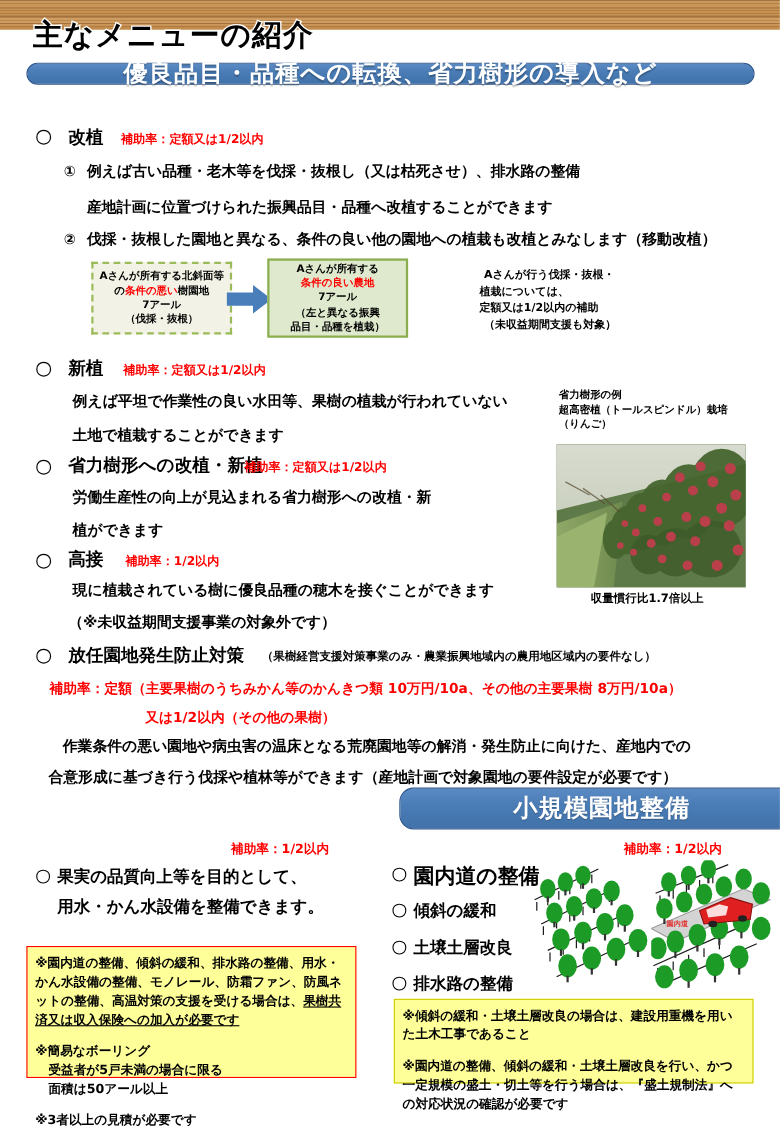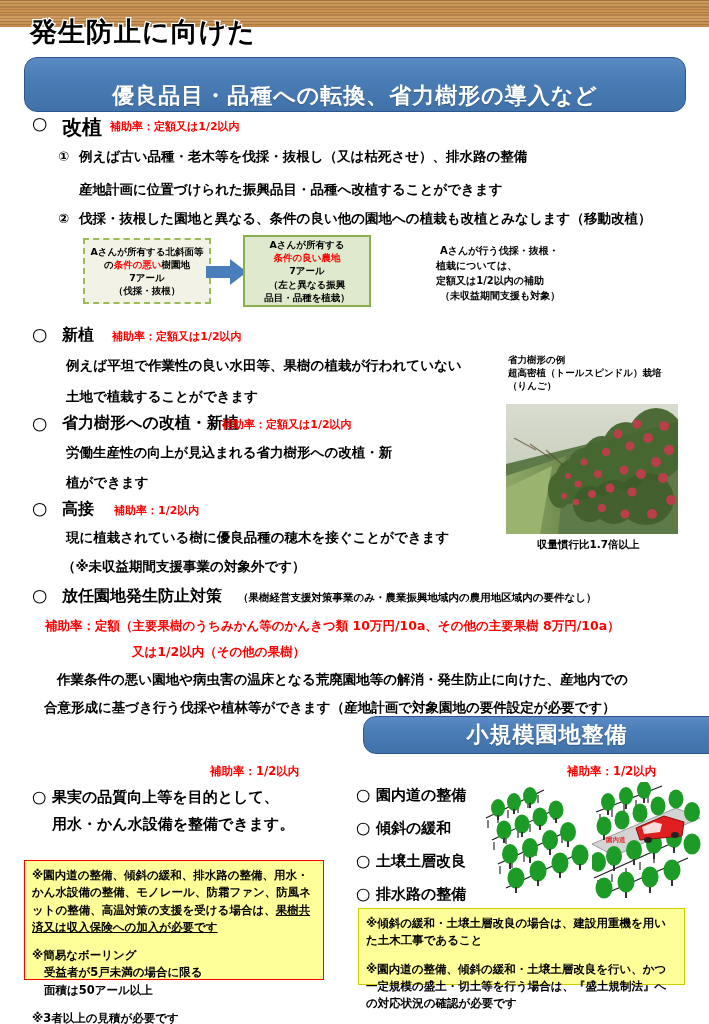--- a/index.html
+++ b/index.html
@@ -41,21 +41,21 @@
     border:1.5px solid #2f5party;
     border:1.5px solid #2f568c;
     border-radius:13px;
     box-sizing:border-box;
     color:#ffffff;
     font-weight:bold;
     text-align:center;
     display:flex;align-items:center;justify-content:center;
     text-shadow:0 1px 1px rgba(0,0,0,.25);
   }
-  #banner-main{left:24px;top:57px;width:662px;height:55px;font-size:22px;letter-spacing:1px;align-items:flex-end;}
+  #banner-main{left:24px;top:57px;width:662px;height:20px;font-size:22px;letter-spacing:1px;}
   #banner-water{left:24px;top:716px;width:303px;height:38px;font-size:22px;letter-spacing:1px;}
   #banner-small{left:363px;top:716px;width:368px;height:38px;font-size:22px;letter-spacing:1px;}
 
   
   .t{position:absolute;white-space:nowrap;line-height:1;}
   .b{font-weight:bold;}
   .red{color:#ff0000;}
   .u{text-decoration:underline;}
 
   
@@ -84,28 +84,28 @@
 
   
   .ill{position:absolute;}
 </style>
 </head>
 <body>
 
 <div class="page">
 
   <div class="wood"></div>
-  <div class="page-title">発生防止に向けた</div>
+  <div class="page-title">主なメニューの紹介</div>
 
   <div class="banner" id="banner-main">
     <span>優良品目・品種への転換、省力樹形の導入など</span>
   </div>
 
   <div class="t b" style="left:32px;top:118px;font-size:15px;">〇</div>
-  <div class="t b" style="left:62px;top:117px;font-size:20px;">改植</div>
+  <div class="t b" style="left:62px;top:117px;font-size:16px;">改植</div>
   <div class="t b red" style="left:110px;top:121px;font-size:11px;">補助率：定額又は1/2以内</div>
 
   <div class="t b" style="left:58px;top:150px;font-size:13px;">①</div>
   <div class="t b" style="left:79px;top:150px;font-size:13.5px;">例えば古い品種・老木等を伐採・抜根し（又は枯死させ）、排水路の整備</div>
   <div class="t b" style="left:79px;top:183px;font-size:13.5px;">産地計画に位置づけられた振興品目・品種へ改植することができます</div>
 
   <div class="t b" style="left:58px;top:212px;font-size:13px;">②</div>
   <div class="t b" style="left:79px;top:212px;font-size:13.5px;">伐採・抜根した園地と異なる、条件の良い他の園地への植栽も改植とみなします（移動改植）</div>
 
   <div class="dbox" id="dbox-left">
@@ -245,21 +245,21 @@
     <p>※簡易なボーリング</p>
     <p style="padding-left:12px;">受益者が5戸未満の場合に限る</p>
     <p style="padding-left:12px;">面積は50アール以上</p>
     <div class="gap"></div>
     <p>※3者以上の見積が必要です</p>
   </div>
 
   <div class="t b red" style="left:567px;top:766px;font-size:11.5px;">補助率：1/2以内</div>
 
   <div class="t b" style="left:356px;top:789px;font-size:14px;">〇</div>
-  <div class="t b" style="left:376px;top:788px;font-size:15px;">園内道の整備</div>
+  <div class="t b" style="left:376px;top:788px;font-size:19px;">園内道の整備</div>
   <div class="t b" style="left:356px;top:822px;font-size:14px;">〇</div>
   <div class="t b" style="left:376px;top:821px;font-size:15px;">傾斜の緩和</div>
   <div class="t b" style="left:356px;top:855px;font-size:14px;">〇</div>
   <div class="t b" style="left:376px;top:854px;font-size:15px;">土壌土層改良</div>
   <div class="t b" style="left:356px;top:888px;font-size:14px;">〇</div>
   <div class="t b" style="left:376px;top:887px;font-size:15px;">排水路の整備</div>
 
   <div class="ill" style="left:482px;top:782px;">
     <svg width="108" height="118" viewBox="0 0 108 118">
       <g stroke="#1a1a1a" stroke-width="1.1" fill="none">

